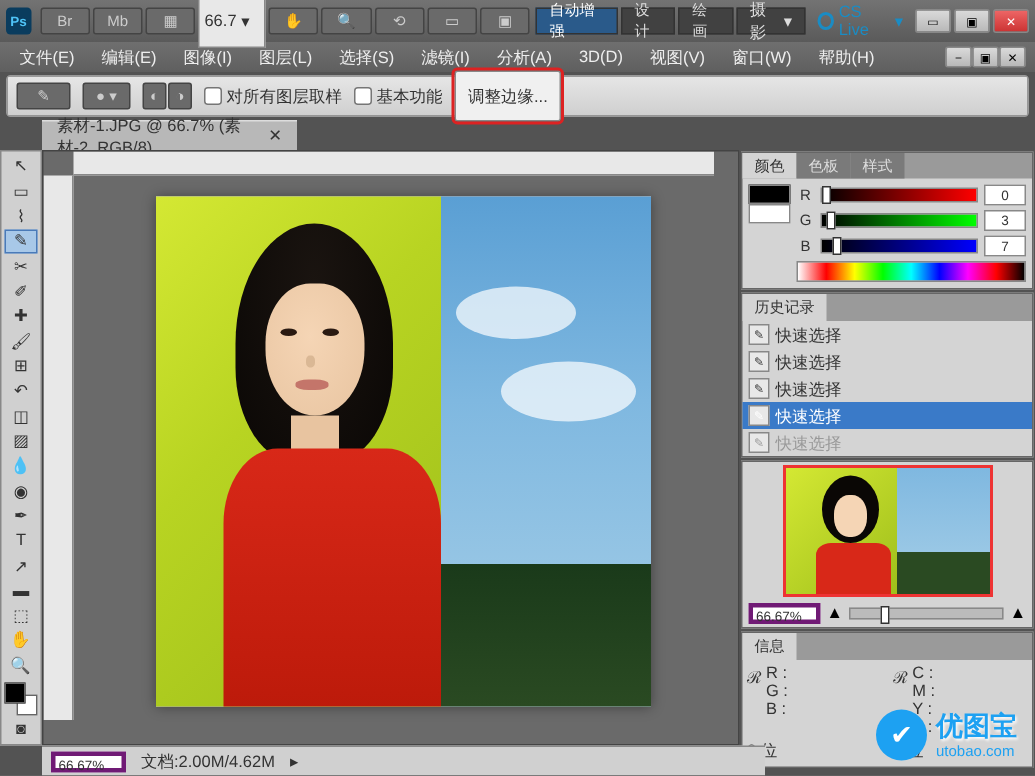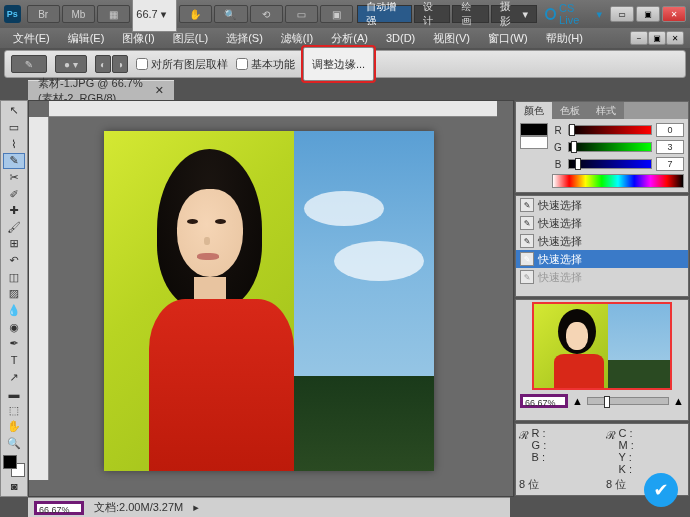--- a/index.html
+++ b/index.html
@@ -16,21 +16,21 @@
 .win-btn{width:24px;height:16px;background:linear-gradient(#dadada,#b8b8b8);border:1px solid #888;border-radius:2px;display:flex;align-items:center;justify-content:center;font-size:8px}
 .win-btn.close{background:linear-gradient(#e66,#c33);color:#fff}
 .menubar{height:20px;background:linear-gradient(#6f6f6f,#5f5f5f);display:flex;align-items:center;padding:0 6px;gap:4px}
 .menu-item{padding:0 7px;color:#eee;font-size:11px;cursor:pointer;height:20px;display:flex;align-items:center}
 .menubar-r{margin-left:auto;display:flex}
 .optbar{height:28px;background:linear-gradient(#e6e6e6,#cfcfcf);border:1px solid #999;border-radius:3px;margin:2px 4px;display:flex;align-items:center;padding:0 6px;gap:8px}
 .opt-ch{display:flex;align-items:center;gap:3px;color:#333;font-size:11px}
 .opt-ch input{width:12px;height:12px}
 .opt-btn{height:18px;padding:16px 8px;background:#f0f0f0;border:1px solid #888;border-radius:2px;font-size:11px;color:#333;display:flex;align-items:center}
 .opt-btn.highlight{outline:2px solid #d22}
-.doc-tab{height:20px;background:#b8b8b8;border-top:1px solid #ddd;margin-left:28px;padding:0 10px;display:flex;align-items:center;color:#333;font-size:10px;width:146px}
+.doc-tab{height:20px;background:#b8b8b8;border-top:1px solid #ddd;margin-left:28px;padding:0 10px;display:flex;align-items:center;color:#333;font-size:10px;width:170px}
 .workspace{position:absolute;top:100px;left:0;right:0;bottom:20px;display:flex}
 .toolbox{width:28px;background:#d0d0d0;border:1px solid #888;display:flex;flex-direction:column;padding:2px;gap:1px}
 .tb{width:22px;height:17px;background:#d0d0d0;border:1px solid transparent;display:flex;align-items:center;justify-content:center;color:#333;font-size:11px;cursor:pointer}
 .tb.sel{background:#a8c8e8;border-color:#4a7ab8}
 .swatches{display:flex;flex-direction:column;gap:1px;margin-top:3px}
 .swatch-pair{position:relative;width:22px;height:22px}
 .sw-fg{position:absolute;width:14px;height:14px;background:#000;border:1px solid #666;top:0;left:0;z-index:2}
 .sw-bg{position:absolute;width:14px;height:14px;background:#fff;border:1px solid #666;bottom:0;right:0}
 .canvas{flex:1;background:#6a6a6a;position:relative;border:1px solid #444;overflow:hidden}
 .canvas-doc{position:absolute;left:75px;top:30px;width:330px;height:340px;background:#fff;box-shadow:0 0 8px rgba(0,0,0,0.4)}
@@ -44,21 +44,21 @@
 .lips{position:absolute;left:48px;top:104px;width:22px;height:7px;background:#c4756a;border-radius:40%}
 .body{position:absolute;left:0;top:150px;width:145px;height:200px;background:linear-gradient(#d82818,#b81808);border-radius:25% 25% 0 0}
 .neck{position:absolute;left:45px;top:128px;width:32px;height:28px;background:#e8c4a0}
 .doc-right{position:absolute;left:190px;top:0;width:140px;height:340px;background:linear-gradient(#5a9fd4,#7fb8e0 40%,#a8d0e8)}
 .cloud{position:absolute;background:rgba(255,255,255,0.7);border-radius:50%}
 .c1{left:10px;top:60px;width:80px;height:35px}
 .c2{left:40px;top:110px;width:90px;height:40px}
 .trees{position:absolute;bottom:0;left:0;width:140px;height:95px;background:linear-gradient(#1a3a1a,#2a4a22)}
 .ruler-h{position:absolute;top:0;left:20px;right:16px;height:16px;background:#e8e8e8;border-bottom:1px solid #888}
 .ruler-v{position:absolute;top:16px;left:0;bottom:16px;width:20px;background:#e8e8e8;border-right:1px solid #888}
-.panels{width:176px;display:flex;flex-direction:column;gap:2px;background:#535353;padding:1px}
+.panels{width:197px;display:flex;flex-direction:column;gap:2px;background:#535353;padding:1px}
 .panel{background:#d4d4d4;border:1px solid #666;display:flex;flex-direction:column}
 .panel-tabs{height:18px;display:flex;background:#9a9a9a}
 .ptab{padding:0 8px;font-size:10px;color:#ddd;display:flex;align-items:center;background:#7a7a7a;cursor:pointer}
 .ptab.active{background:#d4d4d4;color:#333}
 .panel-body{padding:4px;flex:1}
 .color-row{display:flex;align-items:center;gap:4px;margin-bottom:3px}
 .color-label{width:12px;text-align:center;color:#333;font-size:10px}
 .color-slider{flex:1;height:10px;border:1px solid #888;position:relative}
 .color-slider.r{background:linear-gradient(90deg,#000,#f00)}
 .color-slider.g{background:linear-gradient(90deg,#000,#0f0)}
@@ -261,20 +261,23 @@
                 <div class="slide-h" style="left:7%"></div>
               </div>
               <div class="color-val">7</div>
             </div>
           <div class="spectrum"></div>
         </div>
       </div>
     </div>
 
     <div class="panel" style="height:110px">
+      <div class="panel-tabs">
+        <div class="ptab active">历史记录</div>
+      </div>
       <div class="history-list">
         <div class="hist-item">
             <div class="hist-ico">✎</div>
             <span>快速选择</span>
           </div>
         <div class="hist-item">
             <div class="hist-ico">✎</div>
             <span>快速选择</span>
           </div>
         <div class="hist-item">
@@ -307,20 +310,23 @@
         <div class="nav-zoom">66.67%</div>
         <span>▲</span>
         <div class="nav-slider">
             <div class="slide-h" style="left:20%"></div>
           </div>
         <span>▲</span>
       </div>
     </div>
 
     <div class="panel" style="flex:1">
+      <div class="panel-tabs">
+        <div class="ptab active">信息</div>
+      </div>
       <div class="info-grid">
         <div class="info-row">
             <span>ℛ</span>
             <div><span>R :</span><br><span>G :</span><br><span>B :</span></div>
           </div>
         <div class="info-row">
             <span>ℛ</span>
             <div><span>C :</span><br><span>M :</span><br><span>Y :</span><br><span>K :</span></div>
           </div>
         <div class="info-row">
@@ -330,19 +336,23 @@
             <span>8 位</span>
           </div>
 
       </div>
     </div>
   </div>
 </div>
 
 <div class="statusbar">
   <div class="nav-zoom" style="width:50px">66.67%</div>
-  <span>文档:2.00M/3.27M</span>
+  <span>文档:2.00M/4.62M</span>
   <span>▸</span>
 </div>
 
 <div class="watermark">
   <div class="wm-ico">✔</div>
+  <div>
+    <div class="wm-txt">优图宝</div>
+    <div class="wm-sub">utobao.com</div>
+  </div>
 </div>
 
 </body></html>

